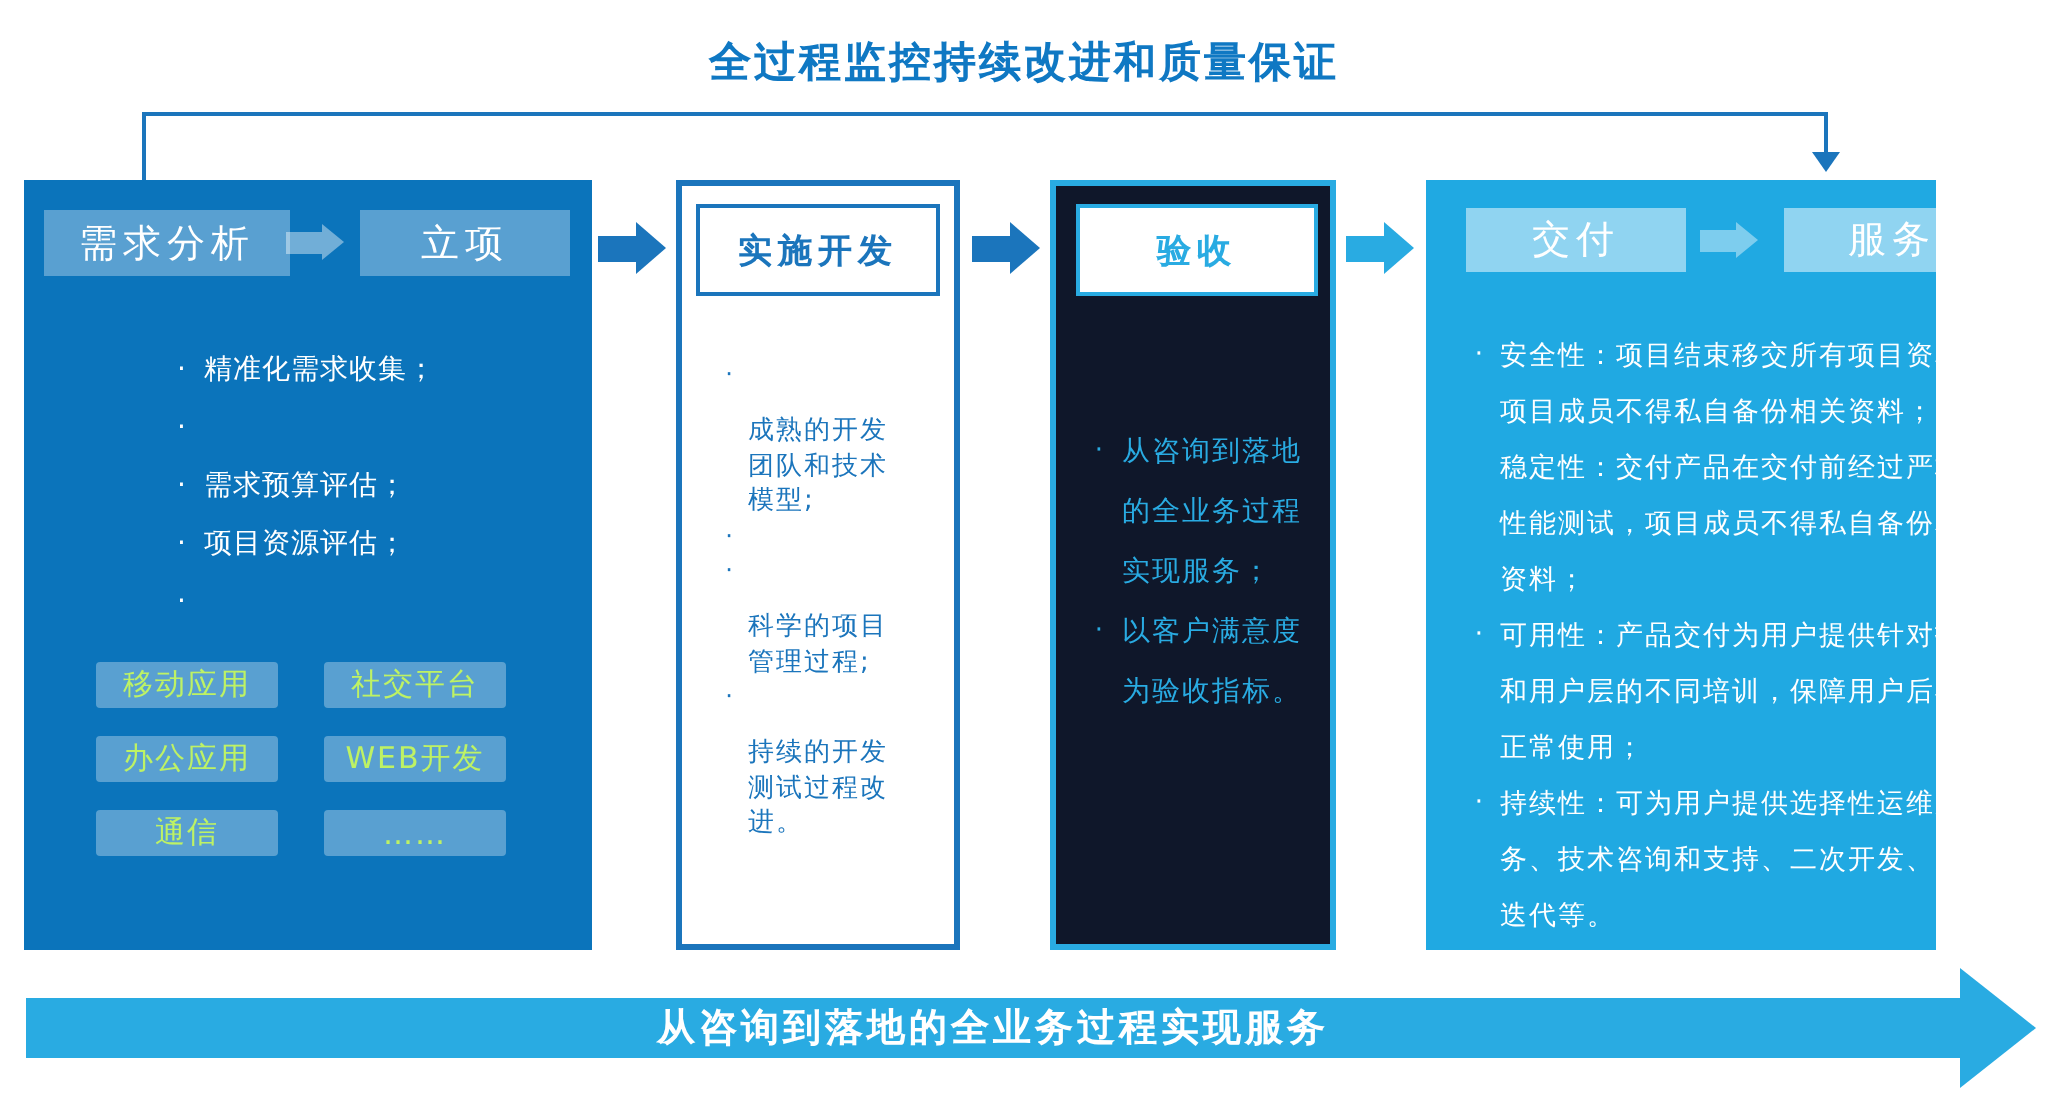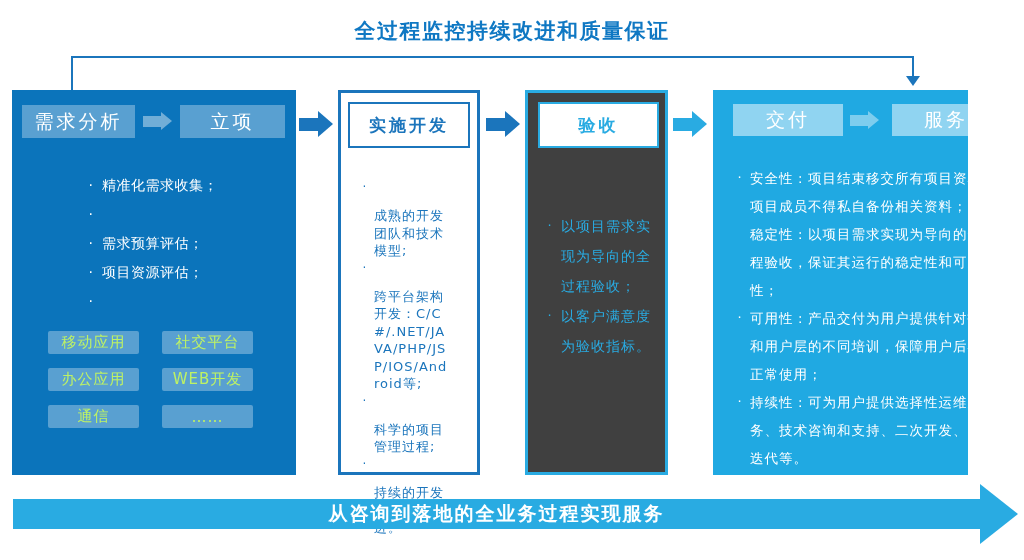--- a/index.html
+++ b/index.html
@@ -5,28 +5,28 @@
   html,body{margin:0;padding:0;background:#fff;}
   .canvas{position:relative;width:1024px;height:560px;background:#fff;overflow:hidden;
           font-family:"DejaVu Sans","Liberation Sans",sans-serif;}
   .title{position:absolute;top:17px;left:0;right:0;text-align:center;font-size:21px;
          font-weight:600;letter-spacing:1.5px;color:var(--title_blue);}
   .bracket{position:absolute;top:50px;left:0;}
 
   .panel{position:absolute;top:90px;height:385px;}
   .p1{left:12px;width:284px;background:var(--panel_blue);}
   .p2{left:338px;width:142px;background:#fff;border:3px solid var(--dark_blue);box-sizing:border-box;}
-  .p3{left:525px;width:143px;background:#404040;border:3px solid var(--cyan);box-sizing:border-box;}
+  .p3{left:525px;width:143px;background:#0f172a;border:3px solid var(--cyan);box-sizing:border-box;}
   .p4{left:713px;width:255px;background:var(--panel_cyan);}
 
   .tab{position:absolute;height:33px;display:flex;align-items:center;justify-content:center;
        color:#fff;font-size:19px;letter-spacing:3px;}
   .tab-blue{background:rgba(255,255,255,.32);}
   .tab-cyan{background:rgba(255,255,255,.5);}
-  .p1 .t1{left:10px;top:15px;width:113px;font-family:Liberation Serif, serif;}
+  .p1 .t1{left:10px;top:15px;width:123px;font-family:Liberation Serif, serif;}
   .p1 .t2{left:168px;top:15px;width:105px;}
   .p4 .t1{left:20px;top:14px;width:110px;height:32px;}
   .p4 .t2{left:179px;top:14px;width:108px;height:32px;text-align:right;}
 
   .barrow{position:absolute;display:flex;align-items:center;}
   .barrow .shaft{width:18px;height:11px;}
   .barrow .head{width:0;height:0;border-top:9px solid transparent;border-bottom:9px solid transparent;}
   .aw-white .shaft{background:rgba(255,255,255,.42);}
   .aw-white .head{border-left:11px solid rgba(255,255,255,.42);}
   .p1 .barrow{left:131px;top:22px;}
@@ -152,21 +152,20 @@
     <div class="head-box">实施开发</div>
     <ul class="list p2-list">
 
         <li>
           <span class="dot">·</span>
           <span class="txt">成熟的开发团队和技术模型;</span>
         </li>
 
         <li>
           <span class="dot">·</span>
-          <span class="txt">跨平台架构开发：C/C#/.NET/JAVA/PHP/JSP/IOS/Android等;</span>
         </li>
 
         <li>
           <span class="dot">·</span>
           <span class="txt">科学的项目管理过程;</span>
         </li>
 
         <li>
           <span class="dot">·</span>
           <span class="txt">持续的开发测试过程改进。</span>
@@ -178,21 +177,21 @@
     <div class="shaft"></div>
     <div class="head"></div>
   </div>
 
   <div class="panel p3">
     <div class="head-box">验收</div>
     <ul class="list p3-list">
 
         <li>
           <span class="dot">·</span>
-          <span class="txt">以项目需求实现为导向的全过程验收；</span>
+          <span class="txt">从咨询到落地的全业务过程实现服务；</span>
         </li>
 
         <li>
           <span class="dot">·</span>
           <span class="txt">以客户满意度为验收指标。</span>
         </li>
       </ul>
   </div>
 
   <div class="flow-arrow fa-cyan fa3">
@@ -210,21 +209,21 @@
 
     <ul class="list p4-list">
 
         <li>
           <span class="dot">·</span>
           <span class="txt">安全性：项目结束移交所有项目资料，项目成员不得私自备份相关资料；</span>
         </li>
 
         <li>
           <span class="dot" style="visibility: hidden;">·</span>
-          <span class="txt">稳定性：以项目需求实现为导向的全过程验收，保证其运行的稳定性和可用性；</span>
+          <span class="txt">稳定性：交付产品在交付前经过严格的性能测试，项目成员不得私自备份相关资料；</span>
         </li>
 
         <li>
           <span class="dot">·</span>
           <span class="txt">可用性：产品交付为用户提供针对技术和用户层的不同培训，保障用户后期的正常使用；</span>
         </li>
 
         <li>
           <span class="dot">·</span>
           <span class="txt">持续性：可为用户提供选择性运维服务、技术咨询和支持、二次开发、产品迭代等。</span>

